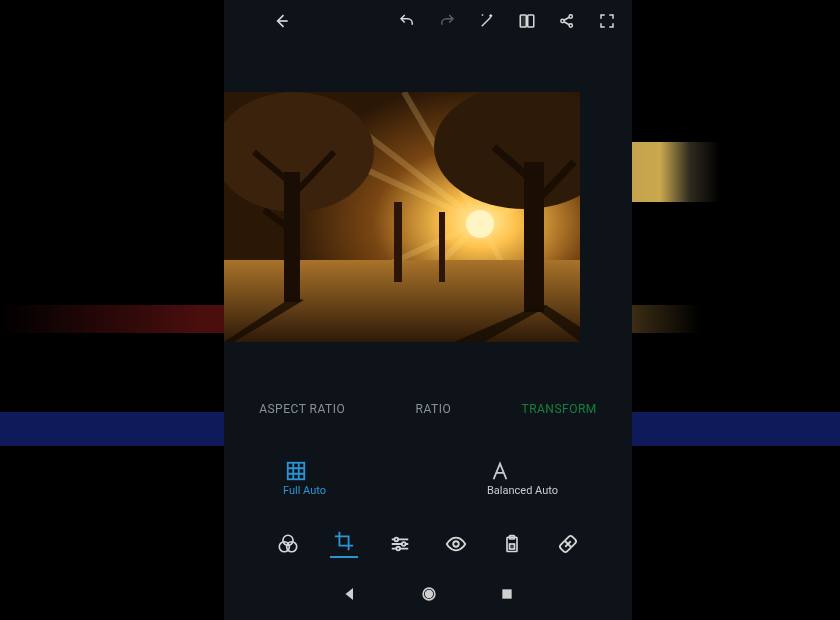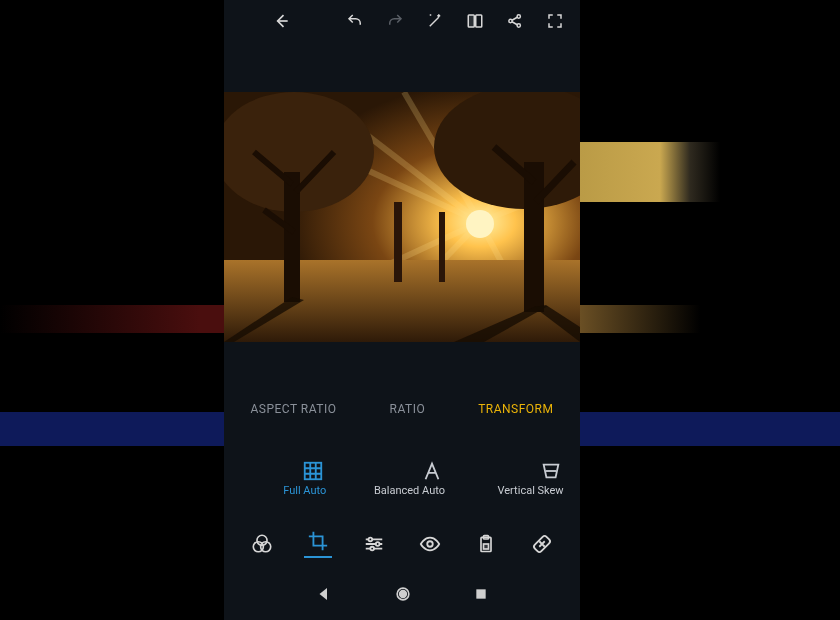--- a/index.html
+++ b/index.html
@@ -5,35 +5,35 @@
   html,body{margin:0;padding:0;width:840px;height:620px;background:#000;font-family:-apple-system,Segoe UI,Roboto,Arial,sans-serif;overflow:hidden;}
   *{box-sizing:border-box;}
   svg{display:block;}
 
   
   .band{position:absolute;left:0;height:14px;pointer-events:none;}
   .band.b1{top:142px;width:840px;background:linear-gradient(to right,#000 0,#000 580px,#ba9b46 580px,#caa850 660px,#2f2a1f 690px,#000 720px);height:60px;}
   .band.b2{top:305px;width:840px;height:28px;background:linear-gradient(to right,#000 0,#4a0e0e 200px,#4a0e0e 230px,#000 230px,#000 580px,#6a4f24 580px,#000 700px);}
   .band.b3{top:412px;width:840px;height:34px;background:#0e1a5a;}
 
-  .phone{position:absolute;left:224px;top:0;width:356px;height:620px;background:#0e1319;}
+  .phone{position:absolute;left:224px;top:0;width:408px;height:620px;background:#0e1319;}
   .topbar{position:absolute;left:0;top:6px;width:100%;height:30px;display:flex;align-items:center;color:#e6e6e6;}
   .topbar .back{margin-left:44px;margin-right:auto;}
   .tool-ic{width:26px;height:26px;display:flex;align-items:center;justify-content:center;margin:0 7px;color:#d8d8d8;}
   .tool-ic.dim{color:#5a5f66;}
 
   .canvas{position:absolute;left:0;top:92px;width:356px;height:250px;background:#000;overflow:hidden;}
   .canvas svg{width:100%;height:100%;}
 
   .tabs{position:absolute;left:0;top:394px;width:100%;height:30px;display:flex;justify-content:space-around;align-items:center;}
   .tab{font-size:12px;letter-spacing:0.5px;color:#8a9099;}
-  .tab.active{color:#eab308;}
+  .tab.active{color:#15803d;}
 
   .tools{position:absolute;left:0;top:438px;width:100%;height:78px;display:flex;justify-content:space-around;align-items:center;}
-  .tool{display:flex;flex-direction:column;align-items:flex-end;width:86px;color:#c8ccd2;}
+  .tool{display:flex;flex-direction:column;align-items:flex-start;width:86px;color:#c8ccd2;}
   .tool.active{color:#2b94d6;}
   .tool .lbl{font-size:11px;white-space:nowrap;}
   .tool .ic{width:26px;height:26px;display:flex;align-items:center;justify-content:center;}
 
   .modebar{position:absolute;left:0;top:524px;width:100%;height:40px;display:flex;justify-content:center;align-items:center;gap:28px;}
   .mode{width:28px;height:34px;display:flex;flex-direction:column;align-items:center;justify-content:center;color:#d6d6d6;}
   .mode.active{color:#2b94d6;}
   .underline{width:28px;height:2px;background:#2b94d6;margin-top:4px;}
 
   .navbar{position:absolute;left:0;top:576px;width:100%;height:36px;display:flex;justify-content:center;align-items:center;gap:60px;color:#cfcfcf;}
@@ -160,29 +160,20 @@
       <span class="lbl">Full Auto</span>
     </div>
     <div class="tool">
       <span class="ic">
         <svg viewBox="0 0 24 24" width="22" height="22" fill="none" stroke="currentColor" stroke-width="2">
             <path d="M5 21L12 4l7 17M7.8 14h8.4"></path>
           </svg>
       </span>
       <span class="lbl">Balanced Auto</span>
     </div>
-    <div class="tool">
-      <span class="ic">
-        <svg viewBox="0 0 24 24" width="24" height="22" fill="none" stroke="currentColor" stroke-width="2">
-            <path d="M4 5h16l-3 14H7z"></path>
-            <path d="M6.5 12h11"></path>
-          </svg>
-      </span>
-      <span class="lbl">Vertical Skew</span>
-    </div>
   </div>
 
   <div class="modebar">
     <div class="mode">
       <svg viewBox="0 0 24 24" width="22" height="22" fill="none" stroke="currentColor" stroke-width="1.8">
           <circle cx="12" cy="8" r="5.5"></circle>
           <circle cx="8" cy="15" r="5.5"></circle>
           <circle cx="16" cy="15" r="5.5"></circle>
         </svg>
     </div>

